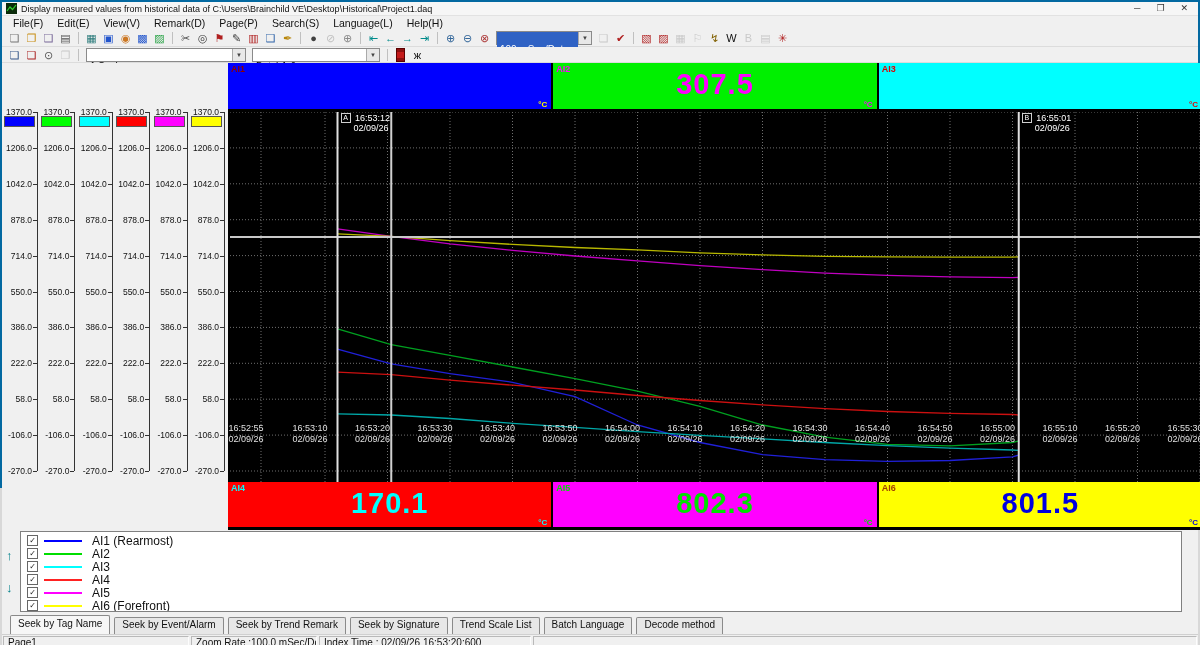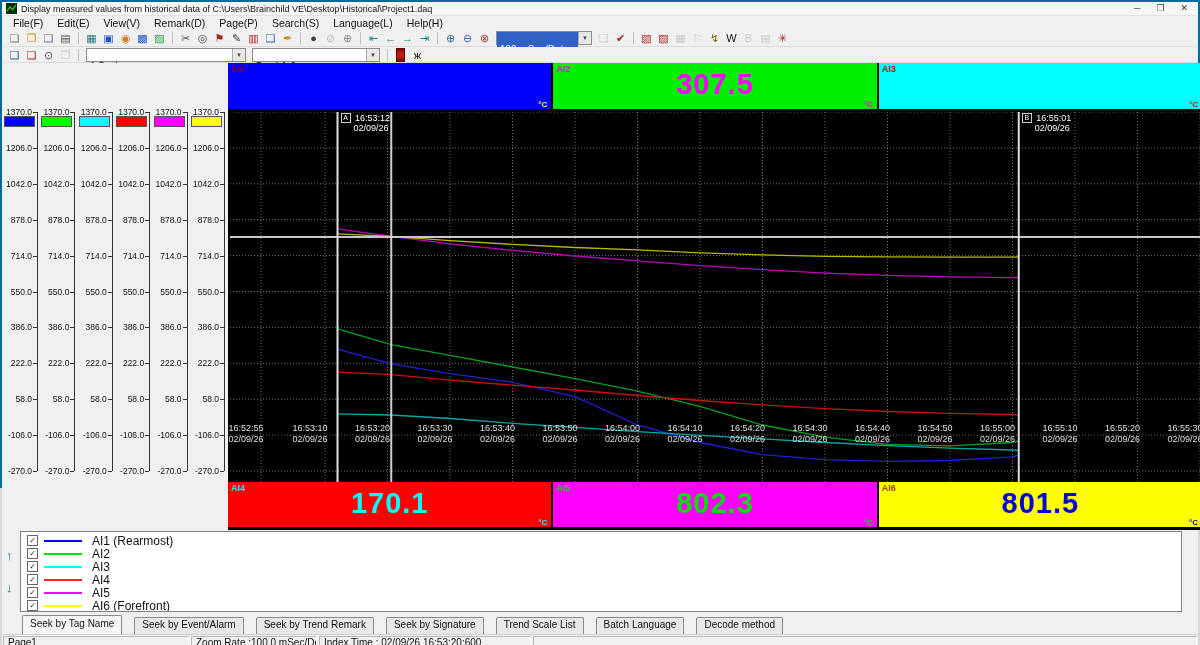--- a/index.html
+++ b/index.html
@@ -63,21 +63,21 @@
   .larrows{width:18px;position:relative;}
   .larrow{position:absolute;left:4px;color:#00818a;font-size:13px;font-weight:bold;}
   .legendbox{flex:1;margin:1px 16px 4px 0;background:#fff;border:1px solid #808080;
     padding:2px 0 0 6px;overflow:hidden;}
   .lrow{display:flex;align-items:center;height:13px;}
   .lcb{width:9px;height:9px;border:1px solid #666;background:#fff;font-size:8px;line-height:9px;
     text-align:center;color:#222;margin-right:6px;flex:0 0 auto;}
   .lline{width:38px;height:2px;margin-right:10px;flex:0 0 auto;}
   .llab{font-size:12px;color:#111;}
   
-  .tabs{height:18px;display:flex;align-items:flex-end;padding-left:20px;gap:12px;flex:0 0 auto;
+  .tabs{height:18px;display:flex;align-items:flex-end;padding-left:8px;gap:4px;flex:0 0 auto;
     background:#f0f0f0;}
   .tab{font-size:10px;color:#111;border:1px solid #8a8a8a;border-bottom:none;background:#e7e7e7;
     padding:1px 7px 2px 7px;border-radius:2px 2px 0 0;height:13px;line-height:12px;white-space:nowrap;}
   .tab.active{background:#f6f6f6;font-weight:normal;height:15px;line-height:14px;}
   
   .statusbar{height:16px;display:flex;flex:1;background:#f0f0f0;border-top:1px solid #d0d0d0;
     font-size:10px;color:#111;}
   .ssec{border:1px solid;border-color:#b9b9b9 #fdfdfd #fdfdfd #b9b9b9;margin:1px 1px;
     padding:0 4px;line-height:12px;white-space:nowrap;overflow:hidden;box-sizing:border-box;}
 </style>

